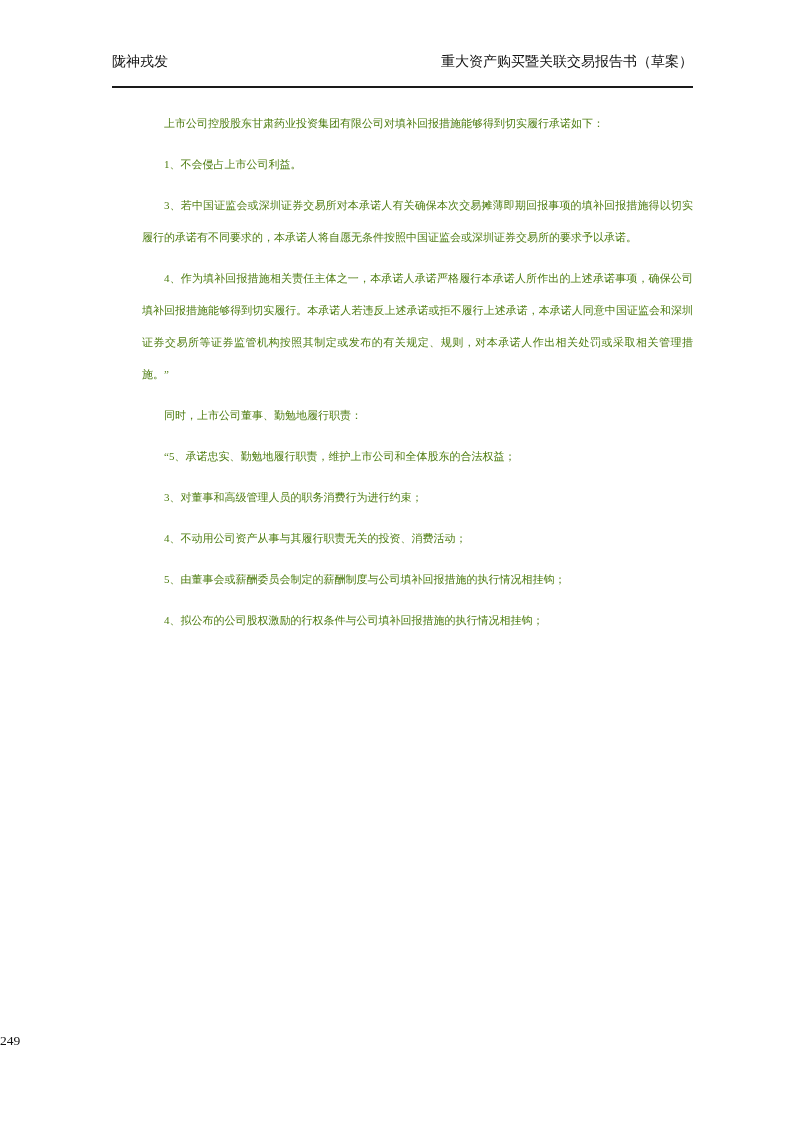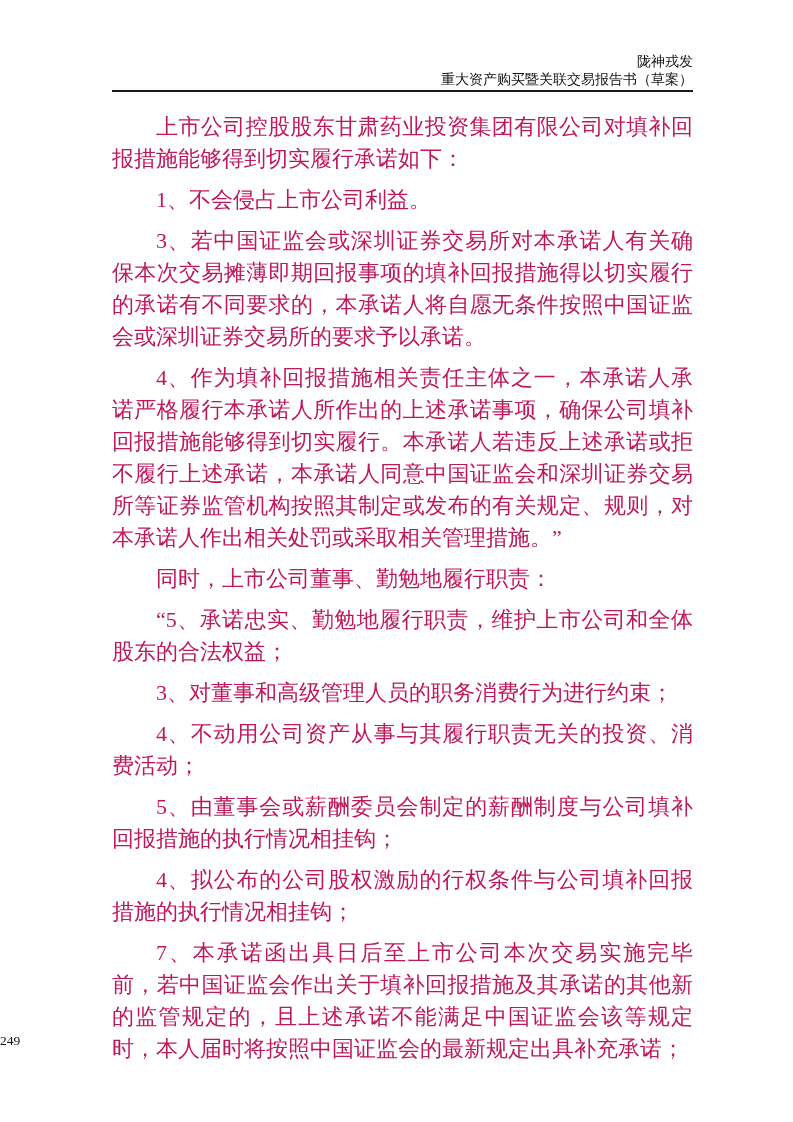--- a/index.html
+++ b/index.html
@@ -18,40 +18,40 @@
     left: 112px;
     top: 0;
     width: 581px;
     height: 100%;
   }
   .header {
     display: flex;
     justify-content: space-between;
     align-items: flex-end;
     padding-top: 53px;
-    padding-bottom: 1px;
+    padding-bottom: 15px;
     border-bottom: 2px solid #1a1a1a;
     font-size: 14px;
     line-height: 18px;
     color: #111111;
-    flex-direction: column;
   }
   .header .hdr-left { white-space: nowrap; }
   .header .hdr-right { white-space: nowrap; text-align: right; }
   .content {
     margin-top: 19px;
   }
   .content p {
-    font-size: 22px;
+    font-size: 11px;
     line-height: 32px;
     text-align: justify;
     text-indent: 2em;
     margin-bottom: 9px;
-    color: #be185d;
+    color: #4d7c0f;
     word-break: break-all;
+    margin-left: 30px;
   }
   .footer {
     position: absolute;
     left: 0;
     width: 100%;
     top: 1033px;
     text-align: left;
     font-size: 13.5px;
     color: #111111;
   }
@@ -71,21 +71,20 @@
       <p>上市公司控股股东甘肃药业投资集团有限公司对填补回报措施能够得到切实履行承诺如下：</p>
       <p>1、不会侵占上市公司利益。</p>
       <p>3、若中国证监会或深圳证券交易所对本承诺人有关确保本次交易摊薄即期回报事项的填补回报措施得以切实履行的承诺有不同要求的，本承诺人将自愿无条件按照中国证监会或深圳证券交易所的要求予以承诺。</p>
       <p>4、作为填补回报措施相关责任主体之一，本承诺人承诺严格履行本承诺人所作出的上述承诺事项，确保公司填补回报措施能够得到切实履行。本承诺人若违反上述承诺或拒不履行上述承诺，本承诺人同意中国证监会和深圳证券交易所等证券监管机构按照其制定或发布的有关规定、规则，对本承诺人作出相关处罚或采取相关管理措施。”</p>
       <p>同时，上市公司董事、勤勉地履行职责：</p>
       <p>“5、承诺忠实、勤勉地履行职责，维护上市公司和全体股东的合法权益；</p>
       <p>3、对董事和高级管理人员的职务消费行为进行约束；</p>
       <p>4、不动用公司资产从事与其履行职责无关的投资、消费活动；</p>
       <p>5、由董事会或薪酬委员会制定的薪酬制度与公司填补回报措施的执行情况相挂钩；</p>
       <p>4、拟公布的公司股权激励的行权条件与公司填补回报措施的执行情况相挂钩；</p>
-      <p>7、本承诺函出具日后至上市公司本次交易实施完毕前，若中国证监会作出关于填补回报措施及其承诺的其他新的监管规定的，且上述承诺不能满足中国证监会该等规定时，本人届时将按照中国证监会的最新规定出具补充承诺；</p>
     </div>
 
   </div>
 
   <div class="footer">
     <span>249</span>
   </div>
 </div>
 
 </body></html>

